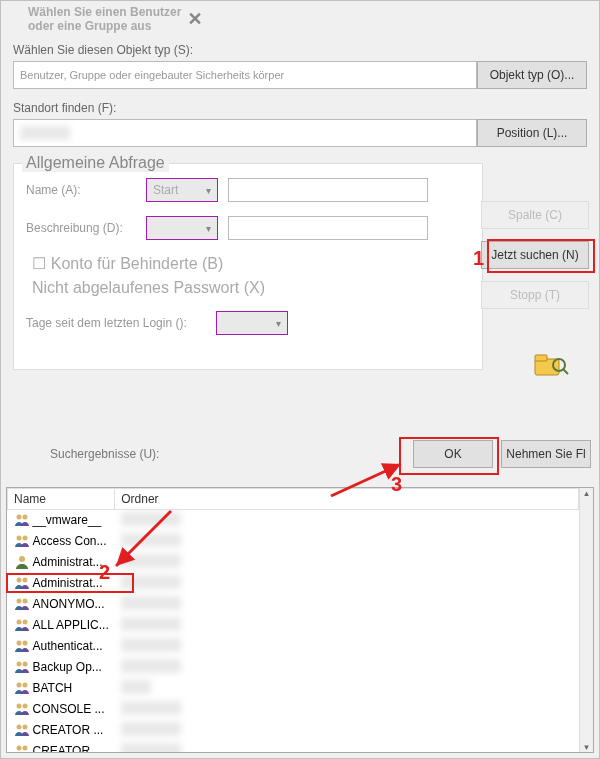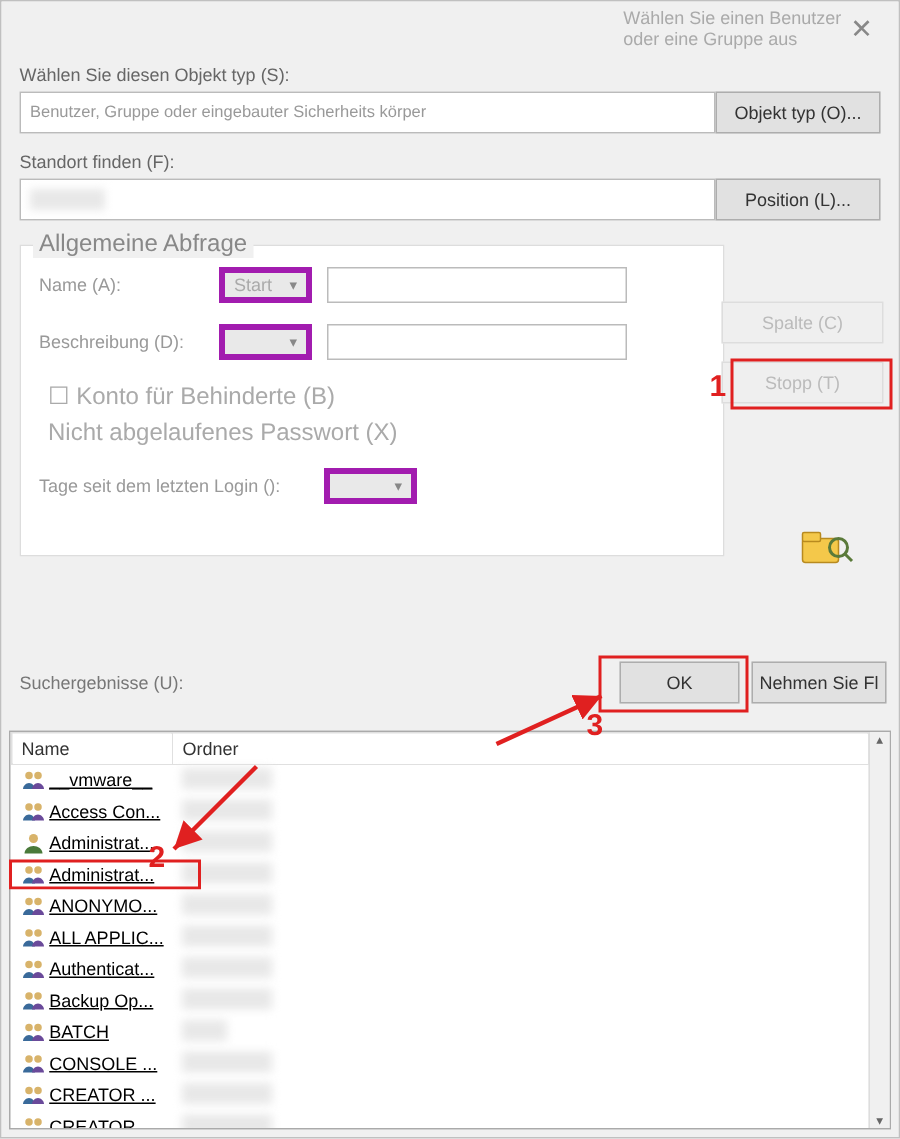--- a/index.html
+++ b/index.html
@@ -1,44 +1,44 @@
 <!DOCTYPE html>
 <html><head>
 <meta charset="utf-8">
 <style>
   * { box-sizing: border-box; font-family: "Segoe UI", Tahoma, sans-serif; }
   body { margin: 0; background: #fff; width: 600px; height: 759px; overflow: hidden; position: relative; border: 1px solid #c0c0c0; }
   .dialog { position: relative; width: 100%; height: 100%; background: #f0f0f0; }
-  .titlebar { height: 36px; padding: 4px 11px; display: flex; align-items: center; justify-content: flex-end; color: #aaa; font-size: 12px; }
+  .titlebar { height: 36px; padding: 4px 27px; display: flex; align-items: center; justify-content: flex-start; color: #aaa; font-size: 12px; font-weight: bold; }
   .titlebar .close { font-size: 18px; color: #888; padding: 0 6px; cursor: pointer; }
   .section { padding: 6px 12px; }
   .label { font-size: 12px; color: #666; margin-bottom: 4px; }
   .row { display: flex; align-items: flex-start; gap: 0; }
   .input-box { flex: 1; background: #fff; border: 1px solid #bbb; height: 28px; padding: 2px 6px; font-size: 11px; color: #999; display: flex; align-items: center; }
   .btn { height: 28px; min-width: 110px; background: #e1e1e1; border: 1px solid #adadad; font-size: 12px; color: #333; display: flex; align-items: center; justify-content: center; cursor: pointer; }
   .btn.disabled { color: #bbb; background: #efefef; border-color: #ddd; }
   .location-field { flex:1; background:#fff; border:1px solid #bbb; height:28px; padding:2px 6px; display:flex; align-items:center; }
   .query-panel { margin: 10px 12px 0 12px; background: #fff; border: 1px solid #ddd; padding: 14px 12px 20px 12px; position: relative; width: 470px; }
   .query-title { position:absolute; top:-10px; left:8px; background:#f0f0f0; padding:0 4px; font-size:16px; color:#888; }
   .form-row { display:flex; align-items:center; margin-bottom:14px; gap:10px; }
   .form-label { width:110px; font-size:12px; color:#999; }
-  .combo { width:62px; height:24px; background:#e9e9e9; border:4px solid #a21caf; font-size:12px; color:#aaa; display:flex; align-items:center; justify-content:space-between; padding:0 6px; }
+  .combo { width:72px; height:24px; background:#e9e9e9; border:1px solid #a21caf; font-size:12px; color:#aaa; display:flex; align-items:center; justify-content:space-between; padding:0 6px; }
   .combo .chev { font-size:10px; color:#888; }
   .text-field { flex:1; max-width:200px; height:24px; background:#fff; border:1px solid #bbb; }
   .check-row { font-size:16px; color:#aaa; margin:6px 0 6px 6px; }
   .right-buttons { position:absolute; right:10px; top:200px; display:flex; flex-direction:column; gap:12px; width:108px; }
   .right-buttons .btn { min-width:100px; width:100%; font-size:12px;text-align:center; }
   .folder-icon { position:absolute; right:30px; top:350px; font-size:26px; }
-  .bottom-row { display:flex; align-items:center; justify-content:flex-end; padding:10px 8px 0 12px; gap:8px; }
+  .bottom-row { display:flex; align-items:center; justify-content:flex-end; padding:10px 8px 0 12px; gap:8px;margin-left:37px; }
   .results-label { flex:1; font-size:12px; color:#777; }
   .results { position:absolute; left:5px; right:5px; top:486px; bottom:5px; background:#fff; border:1px solid #aaa; display:flex; }
   .results-body { flex:1; overflow:auto; }
   .results table { width:100%; border-collapse:collapse; font-size:12px; }
   .results th { text-align:left; background:#fff; border:1px solid #e0e0e0; padding:3px 6px; font-weight:normal; color:#333; height:20px; position:sticky; top:0; }
-  .results td { padding:2px 6px; height:20px; white-space:nowrap;text-decoration:underline; }
+  .results td { padding:2px 6px; height:20px; white-space:nowrap; }
   .results td.namecell { display:flex; align-items:center; gap:3px; }
   .user-icon, .group-icon { width:16px; height:16px; display:inline-block; }
   .scrollbar { width:14px; background:#f0f0f0; border-left:1px solid #ddd; display:flex; flex-direction:column; justify-content:space-between; align-items:center; font-size:9px; color:#666; }
   .annot { position:absolute; pointer-events:none; }
   .red-box { border:2px solid #e02020; position:absolute; }
   .red-text { color:#e02020; font-size:20px; font-weight:bold; position:absolute; }
   .arrow { position:absolute; }
   .blur { filter: blur(3px); color:#dcdcdc; background:#e8e8e8; width:50px; height:14px; display:inline-block; }
 </style>
 </head>
@@ -101,20 +101,21 @@
     <div class="form-label" style="width:180px">Tage seit dem letzten Login ():</div>
     <div class="combo">
           <span></span>
           <span class="chev">▾</span>
         </div>
   </div>
 </div>
 
 <div class="right-buttons">
   <div class="btn disabled">Spalte (C)</div>
+  <div class="btn">Jetzt suchen (N)</div>
   <div class="btn disabled">Stopp (T)</div>
 </div>
 
 <div class="folder-icon">
   <svg width="36" height="28" viewBox="0 0 36 28">
     <rect x="2" y="8" width="24" height="16" rx="2" fill="#f4c84a" stroke="#b88a1f"></rect>
     <rect x="2" y="4" width="12" height="6" rx="1" fill="#f4c84a" stroke="#b88a1f"></rect>
     <circle cx="26" cy="14" r="6" fill="none" stroke="#5a7a3a" stroke-width="2"></circle>
     <line x1="30" y1="18" x2="35" y2="23" stroke="#5a7a3a" stroke-width="2"></line>
   </svg>

